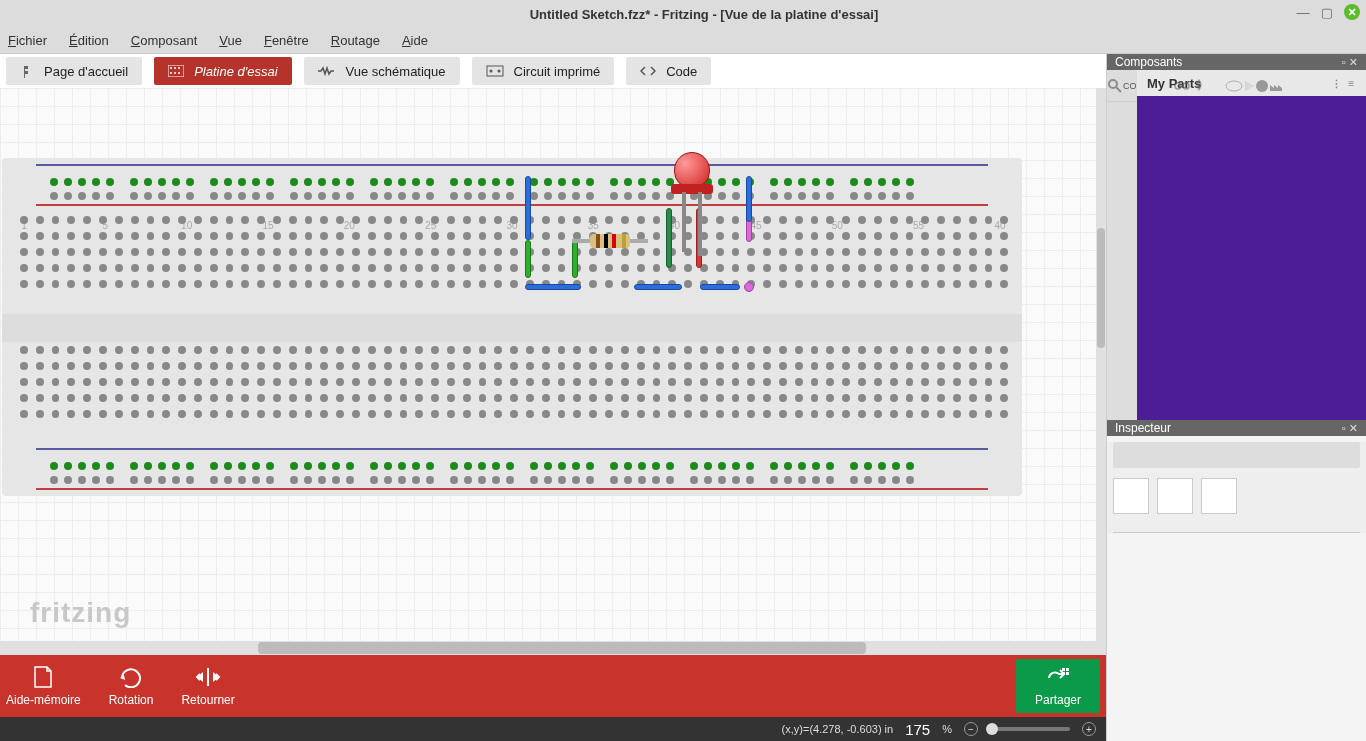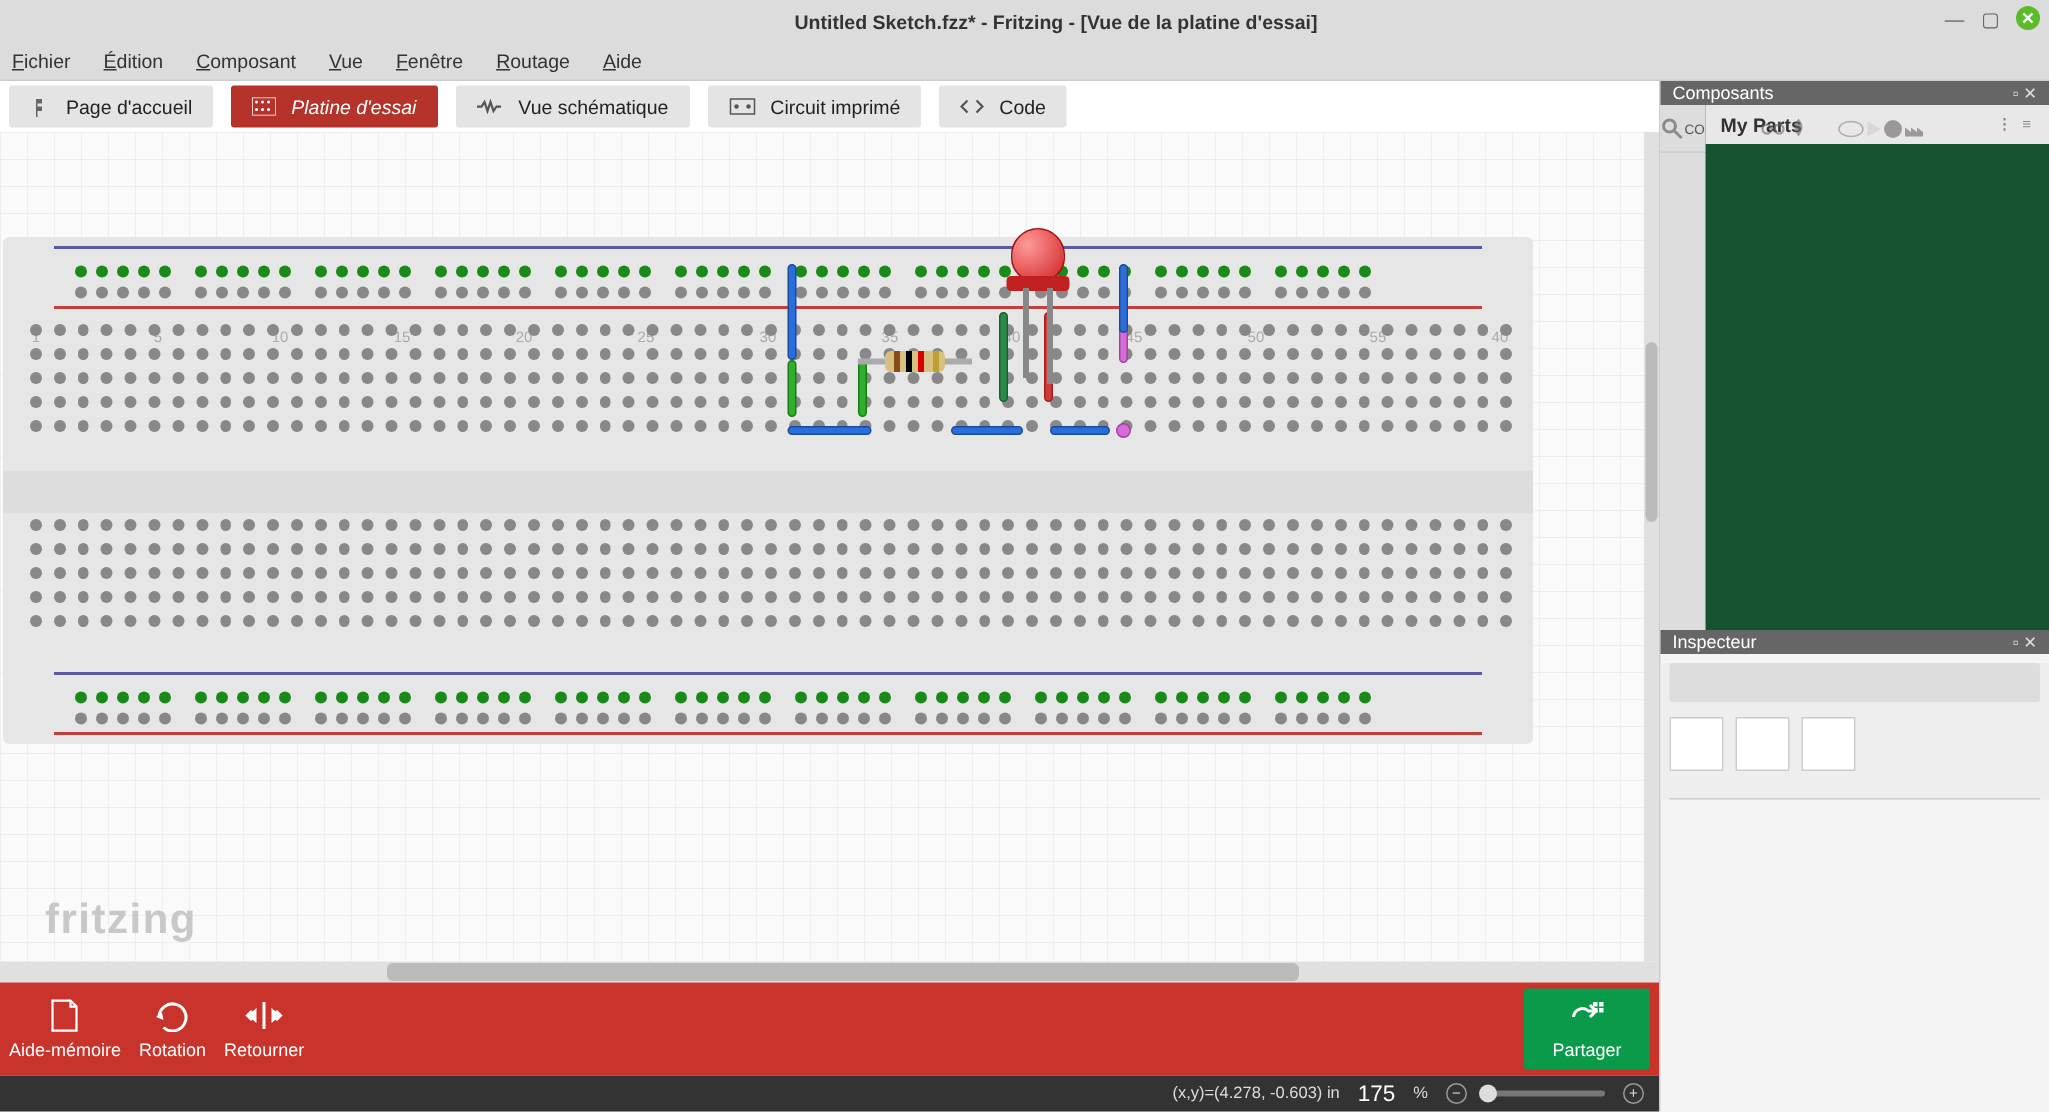--- a/index.html
+++ b/index.html
@@ -118,36 +118,36 @@
 .panel-header {
   height: 16px; background: #666; color: #fff; font-size: 12px; display: flex;
   align-items: center; padding: 0 8px; justify-content: space-between;
 }
 .panel-header .phicons { display: flex; gap: 6px; font-size: 11px; color: #ddd; }
 .components-body { height: 350px; display: flex; }
 .bin-tabs { width: 30px; background: #ddd; display: flex; flex-direction: row; }
 .bin-tab { height: 32px; display: flex; align-items: center; justify-content: center; font-size: 9px; color: #555; cursor: pointer; border-bottom: 1px solid #ccc; }
 .bin-tab.active { background: #888; color: #fff; }
 .bin-tab svg { opacity: 0.6; }
-.bin-content { flex: 1; background: #14532d; }
+.bin-content { flex: 1; background: #4c1d95; }
 .bin-title { height: 26px; background: #e8e8e8; display: flex; align-items: center; padding: 0 10px; font-size: 13px; font-weight: bold; color: #333; justify-content: space-between; }
 .bin-title .bticons { font-size: 10px; color: #888; letter-spacing: 2px; }
 
 .inspector-body { background: #eee; }
 .insp-row { height: 26px; background: #ddd; margin: 6px; border-radius: 2px; }
 .insp-boxes { display: flex; gap: 8px; padding: 4px 6px; }
 .insp-box { width: 36px; height: 36px; background: #fff; border: 1px solid #ccc; }
 .insp-sep { height: 1px; background: #ccc; margin: 14px 6px; }
 
 .bottombar {
   position: absolute; left: 0; right: 260px; bottom: 24px; height: 62px;
   background: #c8342b; color: #fff; display: flex; align-items: center;
   padding: 0 6px; justify-content: space-between;
 }
-.bb-left { display: flex; gap: 12px; }
+.bb-left { display: flex; gap: 28px; }
 .bb-item { display: flex; flex-direction: column; align-items: center; font-size: 12px; cursor: pointer; gap: 4px; }
 .bb-item .bbicon { height: 24px; display: flex; align-items: center; }
 .bb-center { font-size: 14px; color: #fff; flex: 1; text-align: center; }
 .bb-share { background: #0a9a4a; height: 54px; width: 84px; display: flex; flex-direction: column; align-items: center; justify-content: center; gap: 4px; font-size: 12px; cursor: pointer; border-radius: 2px; }
 
 .statusbar {
   position: absolute; left: 0; right: 260px; bottom: 0; height: 24px;
   background: #333; color: #ddd; display: flex; align-items: center;
   justify-content: flex-end; gap: 12px; padding: 0 10px; font-size: 11px;
 }

